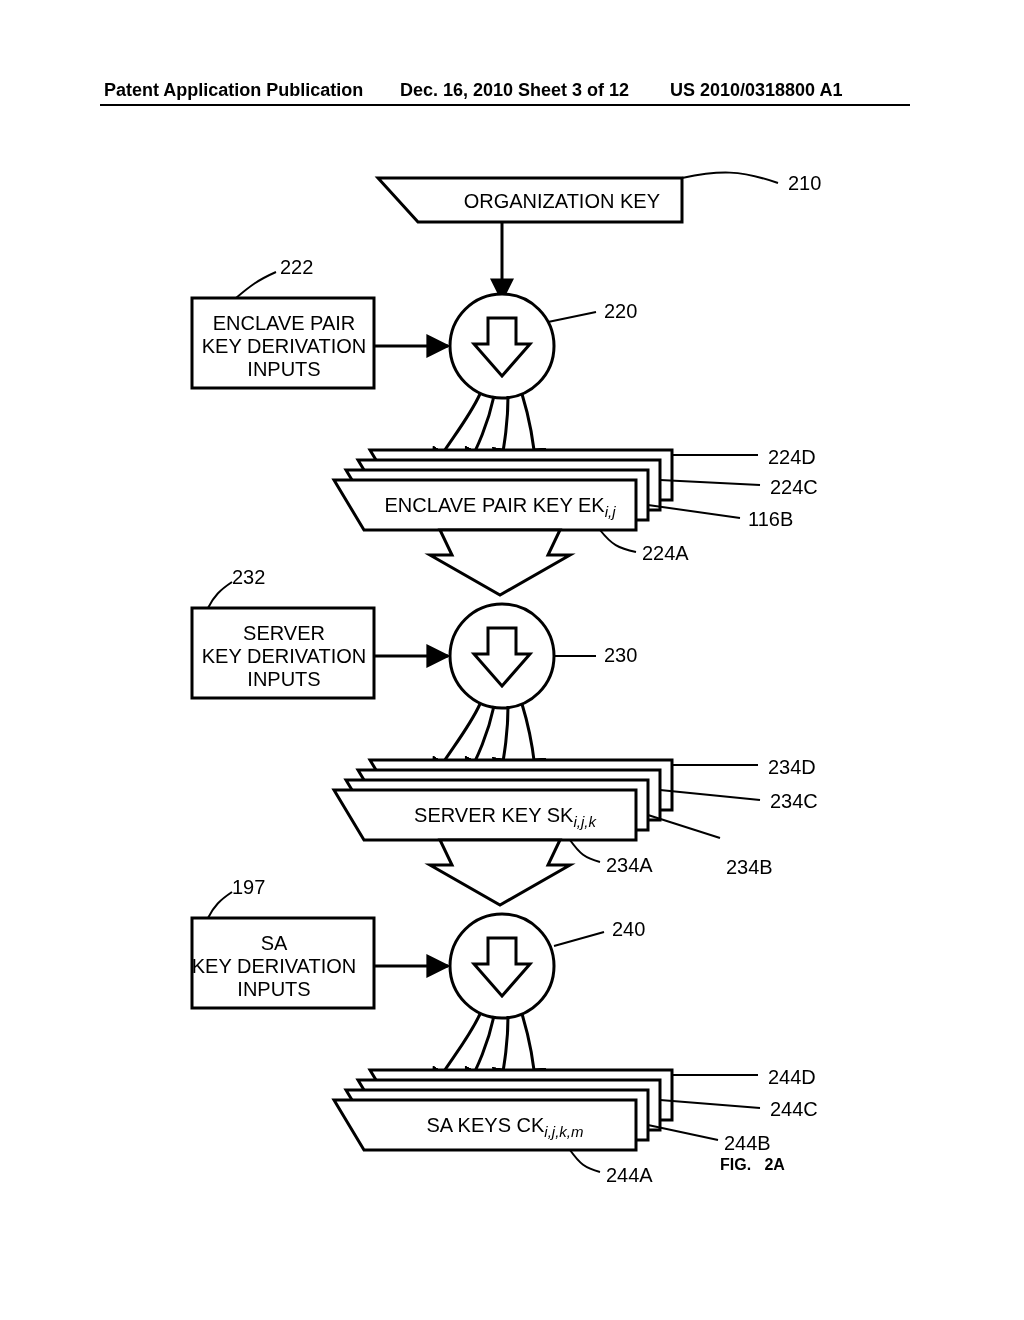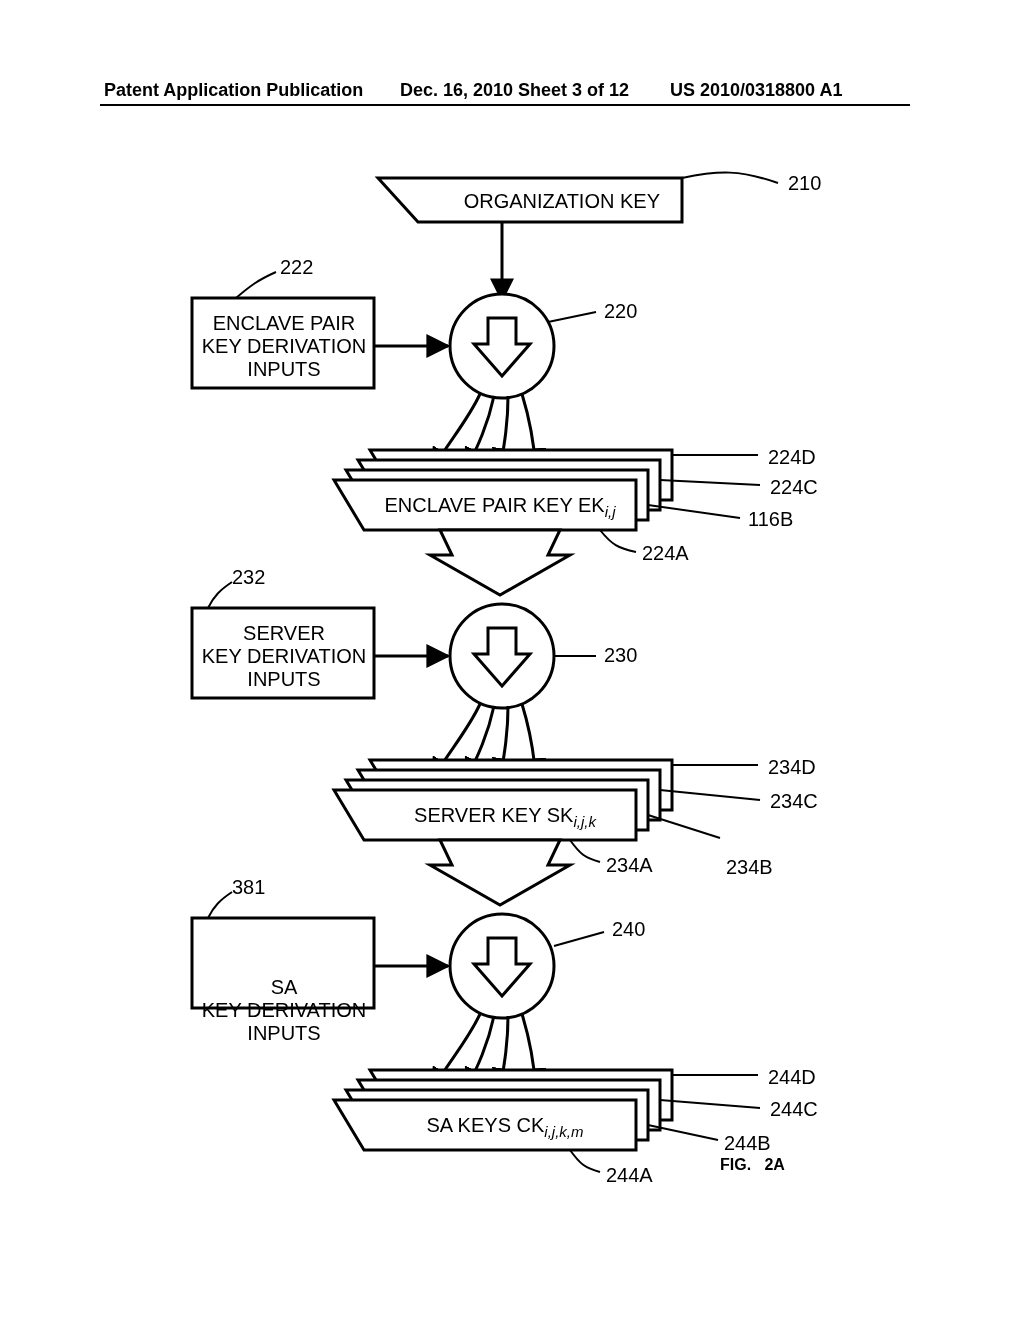--- a/index.html
+++ b/index.html
@@ -174,21 +174,21 @@
   <div class="box-text" style="left:198px; top:622px; width:172px;">
     <span>SERVER</span><br>
     <span>KEY DERIVATION</span><br>
     <span>INPUTS</span>
   </div>
 
   <div class="box-text" style="left:380px; top:804px; width:250px;">
     <span>SERVER KEY SK</span><span class="sub">i,j,k</span>
   </div>
 
-  <div class="box-text" style="left:198px; top:932px; width:172px;margin-top:44px;">
+  <div class="box-text" style="left:188px; top:932px; width:172px;">
     <span>SA</span><br>
     <span>KEY DERIVATION</span><br>
     <span>INPUTS</span>
   </div>
 
   <div class="box-text" style="left:380px; top:1114px; width:250px;">
     <span>SA KEYS CK</span><span class="sub">i,j,k,m</span>
   </div>
 
   <div class="lbl" style="left:788px; top:172px;">210</div>
@@ -199,21 +199,21 @@
   <div class="lbl" style="left:748px; top:508px;">116B</div>
   <div class="lbl" style="left:642px; top:542px;">224A</div>
 
   <div class="lbl" style="left:232px; top:566px;">232</div>
   <div class="lbl" style="left:604px; top:644px;">230</div>
   <div class="lbl" style="left:768px; top:756px;">234D</div>
   <div class="lbl" style="left:770px; top:790px;">234C</div>
   <div class="lbl" style="left:726px; top:828px;margin-top:28px;">234B</div>
   <div class="lbl" style="left:606px; top:854px;">234A</div>
 
-  <div class="lbl" style="left:232px; top:876px;">381</div>
+  <div class="lbl" style="left:232px; top:876px;">197</div>
   <div class="lbl" style="left:612px; top:918px;">240</div>
   <div class="lbl" style="left:768px; top:1066px;">244D</div>
   <div class="lbl" style="left:770px; top:1098px;">244C</div>
   <div class="lbl" style="left:724px; top:1132px;">244B</div>
   <div class="lbl" style="left:606px; top:1164px;">244A</div>
 
   <div class="fig-lbl" style="left:720px; top:1156px;">
     <span>FIG.</span>&nbsp;&nbsp;&nbsp;<span>2A</span>
   </div>
 

